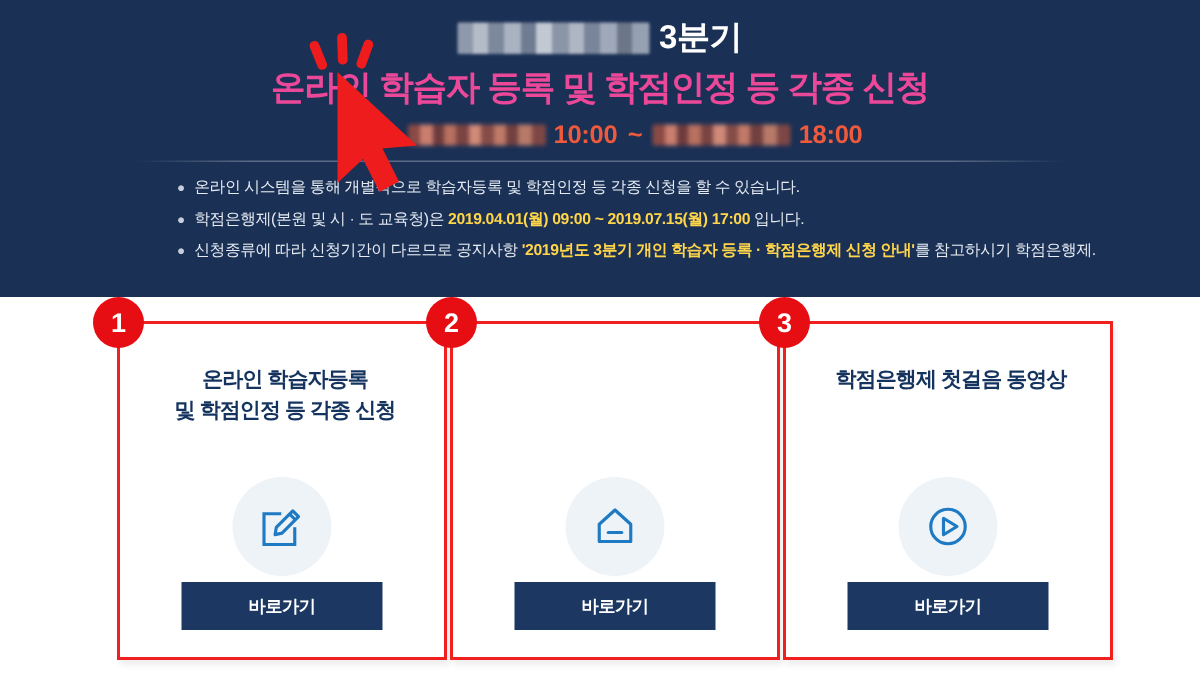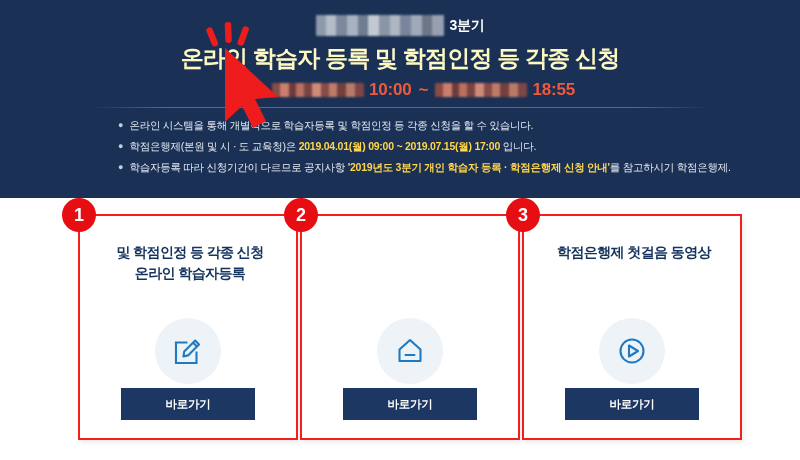--- a/index.html
+++ b/index.html
@@ -60,29 +60,29 @@
         #8e99ab 0 8%, #b4bcc8 8% 16%, #7c889c 16% 24%,
         #a9b2c0 24% 33%, #6f7c92 33% 41%, #c2c9d3 41% 49%,
         #8a95a7 49% 58%, #aeb6c3 58% 66%, #79859a 66% 74%,
         #9fa9ba 74% 83%, #6b7788 83% 91%, #96a0b1 91% 100%);
     filter: blur(1.1px);
     vertical-align: middle;
   }
   .redacted.r-title { width: 128px; height: 21px; }
   .title-line1-text {
     color: #ffffff;
-    font-size: 14px;
+    font-size: 22px;
     font-weight: bold;
     letter-spacing: -0.3px;
     line-height: 26px;
   }
 
   .title-line2 {
     margin-top: 3px;
-    color: #fef9c3;
+    color: #ec4899;
     font-size: 23px;
     font-weight: bold;
     letter-spacing: -0.8px;
     line-height: 30px;
   }
 
   .title-line3 {
     margin-top: 6px;
     display: flex;
     align-items: center;
@@ -282,39 +282,39 @@
           <span class="title-line1-text">3분기</span>
         </div>
 
         <div class="title-line2">온라인 학습자 등록 및 학점인정 등 각종 신청</div>
 
         <div class="title-line3">
           <span class="redacted r-date"></span>
           <span class="time-text">10:00</span>
           <span class="tilde">~</span>
           <span class="redacted r-date"></span>
-          <span class="time-text">18:55</span>
+          <span class="time-text">18:00</span>
         </div>
 
       </div>
 
       <div class="divider"></div>
 
       <div class="bullets">
         <div class="bullet-row">
           <span class="bullet-dot">●</span>
           <span class="bullet-text"><span>온라인 시스템을 통해 개별적으로 학습자등록 및 학점인정 등 각종 신청을 할 수 있습니다.</span></span>
         </div>
         <div class="bullet-row">
           <span class="bullet-dot">●</span>
           <span class="bullet-text"><span>학점은행제(본원 및 시 · 도 교육청)은 </span><span class="hl">2019.04.01(월) 09:00 ~ 2019.07.15(월) 17:00</span><span> 입니다.</span></span>
         </div>
         <div class="bullet-row">
           <span class="bullet-dot">●</span>
-          <span class="bullet-text"><span>학습자등록 따라 신청기간이 다르므로 공지사항 </span><span class="hl">'2019년도 3분기 개인 학습자 등록 · 학점은행제 신청 안내'</span><span>를 참고하시기 학점은행제.</span></span>
+          <span class="bullet-text"><span>신청종류에 따라 신청기간이 다르므로 공지사항 </span><span class="hl">'2019년도 3분기 개인 학습자 등록 · 학점은행제 신청 안내'</span><span>를 참고하시기 학점은행제.</span></span>
         </div>
       </div>
 
       <svg class="cursor-graphic" viewBox="0 0 115 115" xmlns="http://www.w3.org/2000/svg">
         <g fill="#ee1c1c">
           <rect x="13" y="9" width="6.5" height="20" rx="3" transform="rotate(-22 16 19)"></rect>
           <rect x="29" y="4" width="6.5" height="21" rx="3" transform="rotate(-2 32 14)"></rect>
           <rect x="44" y="8" width="6.5" height="20" rx="3" transform="rotate(20 47 18)"></rect>
         </g>
         <path d="M29 30 L29 104 L46 88 L57 110 L70 103 L59 81 L82 79 Z" fill="#ee1c1c"></path>
@@ -322,22 +322,22 @@
 
     </div>
   </div>
 
   <div class="cards-area">
     <div class="cards-row">
 
       <div class="card-wrap c1">
         <div class="card">
           <div class="card-title">
+            <div>온라인 학습자등록</div>
             <div>및 학점인정 등 각종 신청</div>
-            <div>온라인 학습자등록</div>
           </div>
           <div class="icon-circle">
             <svg width="34" height="34" viewBox="0 0 34 34">
               <path d="M25.5 17.5 L25.5 29 L5 29 L5 8.5 L16.5 8.5" fill="none" stroke="#1f7ac4" stroke-width="2.1"></path>
               <path d="M13.2 17.6 L24.2 6.6 L28 10.4 L17 21.4 L12.4 22.4 Z" fill="none" stroke="#1f7ac4" stroke-width="2.1" stroke-linejoin="round"></path>
               <line x1="22.1" y1="8.7" x2="25.9" y2="12.5" stroke="#1f7ac4" stroke-width="2.1"></line>
             </svg>
           </div>
           <button class="go-button">바로가기</button>
         </div>

